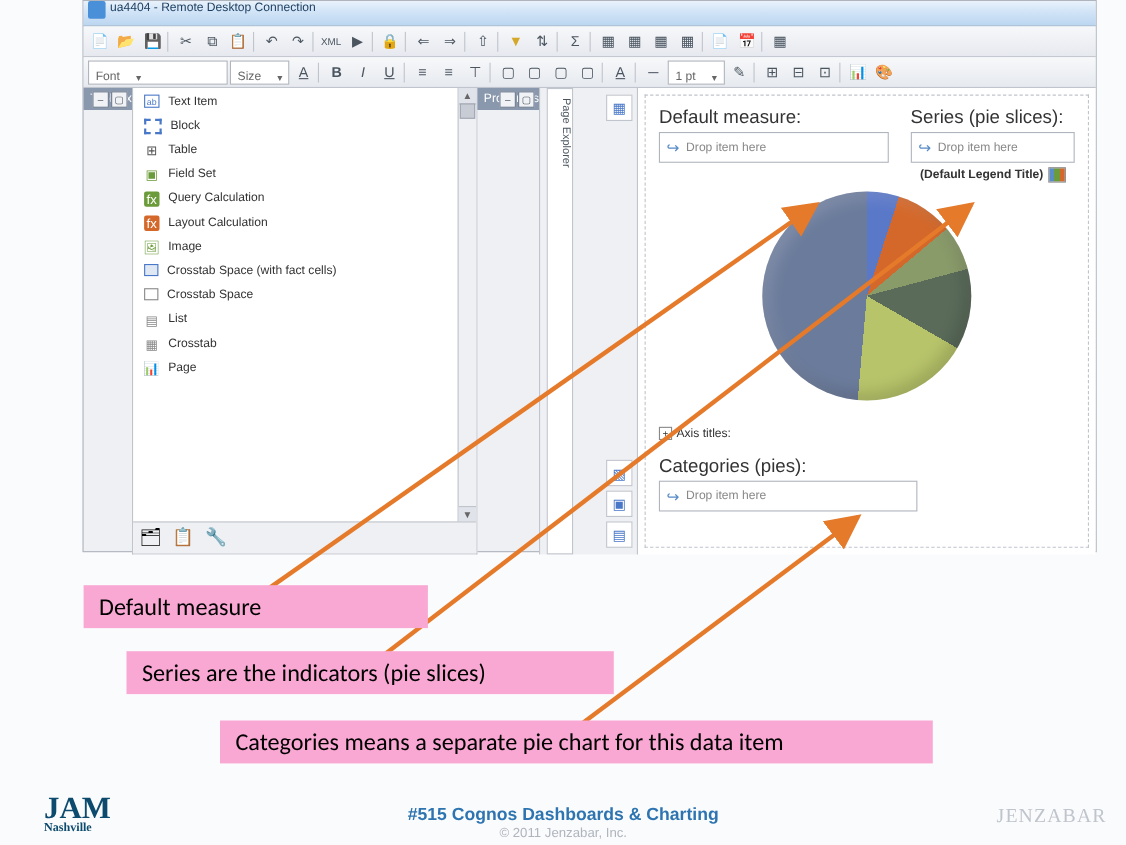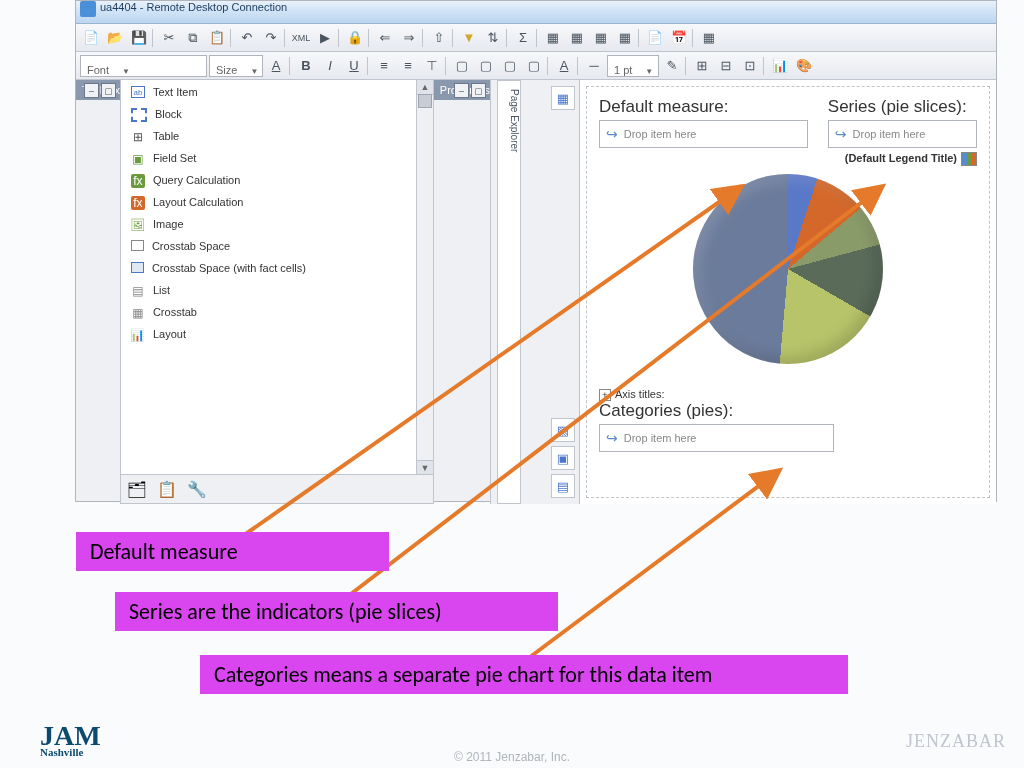--- a/index.html
+++ b/index.html
@@ -45,27 +45,27 @@
 .side-icons .si{width:22px;height:22px;border:1px solid #c0c4cc;background:#fff;display:flex;align-items:center;justify-content:center;font-size:13px;color:#4a78c8}
 .side-icons .group{display:flex;flex-direction:column;gap:4px}
 .chart-area{flex:1;background:#fff;padding:6px;position:relative}
 .chart-box{border:1px dashed #c0c4cc;height:100%;padding:10px 12px;position:relative;box-sizing:border-box}
 .drop-label{font-size:17px;color:#333;margin-bottom:3px}
 .drop-zone{height:26px;border:1px solid #b0b4bd;display:flex;align-items:center;padding-left:6px;font-size:11px;color:#888;gap:6px}
 .drop-zone .darrow{color:#5a8cc8;font-size:14px}
 .top-row{display:flex;gap:20px;margin-bottom:8px}
 .top-row .col1{flex:1.4}
 .top-row .col2{flex:1}
-.legend-title{font-size:11px;font-weight:bold;color:#333;text-align:right;margin-top:4px}
+.legend-title{font-size:11px;font-weight:bold;color:#333;text-align:center;margin-top:4px}
 .legend-icon{width:14px;height:12px;border:1px solid #888;display:inline-block;margin-left:4px;vertical-align:middle;background:linear-gradient(90deg,#5a8cc8 33%,#6b9b3a 33% 66%,#d4682a 66%)}
 .pie-wrap{display:flex;justify-content:center;margin:6px 0}
 .pie{width:190px;height:190px;border-radius:50%;background:conic-gradient(#5a78c8 0deg 18deg,#d4682a 18deg 50deg,#8a9b6a 50deg 75deg,#5a6b5a 75deg 120deg,#b8c46a 120deg 185deg,#6b7b9b 185deg 360deg);box-shadow:inset -6px -6px 14px rgba(0,0,0,.15),inset 6px 6px 14px rgba(255,255,255,.15)}
 .axis-row{font-size:11px;color:#333;margin-top:24px}
 .axis-row .plus{width:10px;height:10px;border:1px solid #888;display:inline-flex;align-items:center;justify-content:center;font-size:9px;margin-right:4px}
-.callout{position:absolute;background:#d946ef;color:#000;font-size:22px;padding:6px 14px;font-family:Calibri,sans-serif}
+.callout{position:absolute;background:#f9a8d4;color:#000;font-size:22px;padding:6px 14px;font-family:Calibri,sans-serif}
 .callout.c1{left:76px;top:532px;width:285px}
 .callout.c2{left:115px;top:592px;width:415px}
 .callout.c3{left:200px;top:655px;width:620px}
 svg.arrows{position:absolute;left:0;top:0;width:1024px;height:768px;pointer-events:none}
 .footer{position:absolute;bottom:4px;left:0;right:0;text-align:center}
 .footer .t1{color:#2d74b0;font-weight:bold;font-size:16px}
 .footer .t2{color:#b0b4bd;font-size:12px}
 .jam-logo{position:absolute;left:40px;bottom:10px;font-family:Georgia,serif;color:#0c4a6e;font-size:28px;font-weight:bold}
 .jam-logo .sub{font-size:11px;display:block;margin-top:-6px}
 .jz-logo{position:absolute;right:18px;bottom:16px;font-family:Georgia,serif;color:#c0c4cc;font-size:18px;letter-spacing:1px}
@@ -198,38 +198,38 @@
             </div>
           <div class="tool-item">
               <span class="tool-icon ti-layout">fx</span>
               <span>Layout Calculation</span>
             </div>
           <div class="tool-item">
               <span class="tool-icon ti-image">🖼</span>
               <span>Image</span>
             </div>
           <div class="tool-item">
+              <span class="tool-icon ti-cfact"></span>
+              <span>Crosstab Space (with fact cells)</span>
+            </div>
+          <div class="tool-item">
               <span class="tool-icon ti-cspace"></span>
               <span>Crosstab Space</span>
             </div>
           <div class="tool-item">
-              <span class="tool-icon ti-cfact"></span>
-              <span>Crosstab Space (with fact cells)</span>
-            </div>
-          <div class="tool-item">
               <span class="tool-icon ti-list">▤</span>
               <span>List</span>
             </div>
           <div class="tool-item">
               <span class="tool-icon ti-crosstab">▦</span>
               <span>Crosstab</span>
             </div>
           <div class="tool-item">
               <span class="tool-icon ti-chart">📊</span>
-              <span>Layout</span>
+              <span>Page</span>
             </div>
         </div>
         <div class="scrollbar">
           <div class="arr top">▲</div>
           <div class="thumb"></div>
           <div class="arr bot">▼</div>
         </div>
         <div class="tab-bar">
           <div class="ti">🗂</div>
           <div class="ti">📋</div>
@@ -273,21 +273,21 @@
                 <span class="darrow">↪</span>
                 <span>Drop item here</span>
               </div>
             <div class="legend-title"><span>(Default Legend Title)</span><span class="legend-icon"></span></div>
           </div>
         </div>
         <div class="pie-wrap">
             <div class="pie"></div>
           </div>
         <div class="axis-row"><span class="plus">+</span><span>Axis titles:</span></div>
-        <div class="drop-label" style="margin-top:0">Categories (pies):</div>
+        <div class="drop-label" style="margin-top:14px">Categories (pies):</div>
         <div class="drop-zone" style="width:60%">
             <span class="darrow">↪</span>
             <span>Drop item here</span>
           </div>
       </div>
     </div>
   </div>
 </div>
 
 <svg class="arrows">
@@ -300,15 +300,16 @@
   <line x1="330" y1="610" x2="883" y2="186" stroke="#e47a2a" stroke-width="4" marker-end="url(#ah)"></line>
   <line x1="510" y1="672" x2="780" y2="470" stroke="#e47a2a" stroke-width="4" marker-end="url(#ah)"></line>
 </svg>
 
 <div class="callout c1">Default measure</div>
 <div class="callout c2">Series are the indicators (pie slices)</div>
 <div class="callout c3">Categories means a separate pie chart for this data item</div>
 
 <div class="jam-logo"><span>JAM</span><span class="sub">Nashville</span></div>
 <div class="footer">
+  <div class="t1">#515 Cognos Dashboards &amp; Charting</div>
   <div class="t2">© 2011 Jenzabar, Inc.</div>
 </div>
 <div class="jz-logo">JENZABAR</div>
 
 </body></html>

